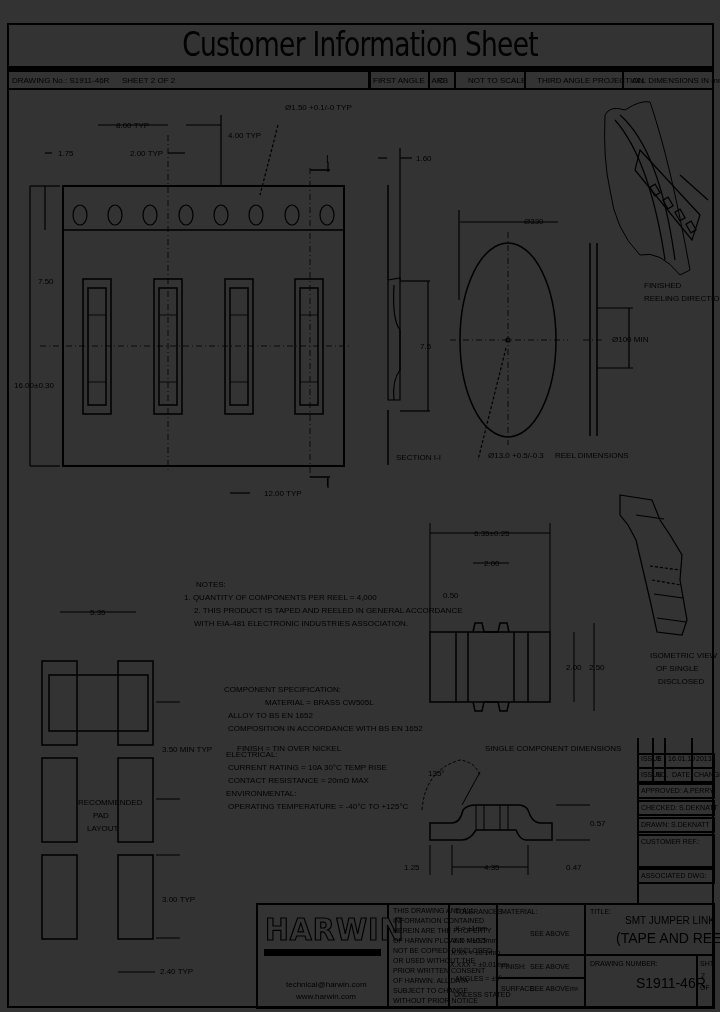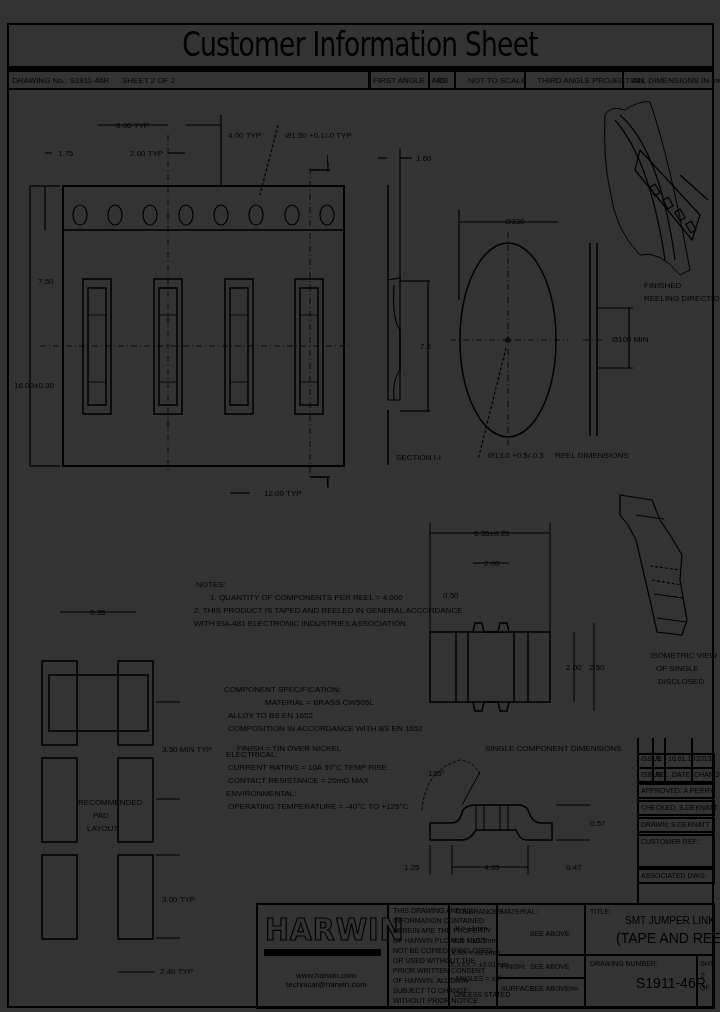--- a/index.html
+++ b/index.html
@@ -220,42 +220,42 @@
     <line x1="497" y1="955" x2="585" y2="955"></line>
     <line x1="497" y1="978" x2="585" y2="978"></line>
     <line x1="585" y1="955" x2="714" y2="955"></line>
     <line x1="697" y1="955" x2="697" y2="1008"></line>
     <rect x="265" y="950" width="115" height="5" fill="#000"></rect>
   </g>
 </svg>
 
 <div class="txt" style="left:116px;top:122px;">8.00 TYP</div>
 <div class="txt" style="left:228px;top:132px;">4.00 TYP</div>
-<div class="txt" style="left:285px;top:132px;">Ø1.50 +0.1/-0 TYP</div>
+<div class="txt" style="left:285px;top:104px;">Ø1.50 +0.1/-0 TYP</div>
 <div class="txt" style="left:58px;top:150px;">1.75</div>
 <div class="txt" style="left:130px;top:150px;">2.00 TYP</div>
 <div class="txt" style="left:38px;top:278px;">7.50</div>
 <div class="txt" style="left:14px;top:382px;">16.00±0.30</div>
 <div class="txt" style="left:264px;top:490px;">12.00 TYP</div>
 <div class="txt" style="left:326px;top:155px;font-size:10px;">I</div>
 <div class="txt" style="left:326px;top:478px;font-size:10px;">I</div>
 
 <div class="txt" style="left:416px;top:155px;">1.60</div>
 <div class="txt" style="left:420px;top:343px;">7.5</div>
 <div class="txt" style="left:396px;top:454px;">SECTION I-I</div>
 
-<div class="txt" style="left:505px;top:218px;">Ø330</div>
+<div class="txt" style="left:524px;top:218px;">Ø330</div>
 <div class="txt" style="left:488px;top:452px;">Ø13.0 +0.5/-0.3</div>
 <div class="txt" style="left:612px;top:336px;">Ø100 MIN</div>
 <div class="txt" style="left:555px;top:452px;">REEL DIMENSIONS</div>
 <div class="txt" style="left:644px;top:282px;">FINISHED</div>
 <div class="txt" style="left:644px;top:295px;">REELING DIRECTION</div>
 
 <div class="txt" style="left:196px;top:581px;">NOTES:</div>
-<div class="txt" style="left:210px;top:594px;text-align:center;">1. QUANTITY OF COMPONENTS PER REEL = 4,000</div>
+<div class="txt" style="left:184px;top:594px;text-align:center;">1. QUANTITY OF COMPONENTS PER REEL = 4,000</div>
 <div class="txt" style="left:194px;top:607px;">2. THIS PRODUCT IS TAPED AND REELED IN GENERAL ACCORDANCE</div>
 <div class="txt" style="left:194px;top:620px;">   WITH EIA-481 ELECTRONIC INDUSTRIES ASSOCIATION.</div>
 
 <div class="txt" style="left:224px;top:686px;">COMPONENT SPECIFICATION:</div>
 <div class="txt" style="left:226px;top:699px;margin-left:39px;">MATERIAL = BRASS CW505L</div>
 <div class="txt" style="left:228px;top:712px;">  ALLOY TO BS EN 1652</div>
 <div class="txt" style="left:228px;top:725px;">  COMPOSITION IN ACCORDANCE WITH BS EN 1652</div>
 <div class="txt" style="left:226px;top:745px;margin-left:11px;">FINISH = TIN OVER NICKEL</div>
 <div class="txt" style="left:226px;top:751px;">ELECTRICAL:</div>
 <div class="txt" style="left:228px;top:764px;">  CURRENT RATING = 10A 30°C TEMP RISE</div>
@@ -296,21 +296,21 @@
 <div class="txt small" style="left:656px;top:771px;">NO.</div>
 <div class="txt small" style="left:672px;top:771px;">DATE</div>
 <div class="txt small" style="left:694px;top:771px;">CHANGE</div>
 <div class="txt small" style="left:641px;top:787px;">APPROVED: A.PERRY</div>
 <div class="txt small" style="left:641px;top:804px;">CHECKED: S.DEKNATT</div>
 <div class="txt small" style="left:641px;top:821px;">DRAWN: S.DEKNATT</div>
 <div class="txt small" style="left:641px;top:838px;">CUSTOMER REF.:</div>
 <div class="txt small" style="left:641px;top:872px;">ASSOCIATED DWG:</div>
 
 <div class="abs" style="left:265px;top:912px;font-family:'DejaVu Sans',sans-serif;font-size:30px;font-weight:bold;color:#333;-webkit-text-stroke:1.2px #000;letter-spacing:1px;transform:scaleX(0.95);transform-origin:left top;">HARWIN</div>
-<div class="txt" style="left:296px;top:972px;">www.harwin.com</div>
+<div class="txt" style="left:296px;top:993px;">www.harwin.com</div>
 <div class="txt" style="left:286px;top:981px;">technical@harwin.com</div>
 
 <div>
   <div class="txt small" style="left:393px;top:907px;">THIS DRAWING AND ALL</div>
   <div class="txt small" style="left:393px;top:917px;">INFORMATION CONTAINED</div>
   <div class="txt small" style="left:393px;top:927px;">HEREIN ARE THE PROPERTY</div>
   <div class="txt small" style="left:393px;top:937px;">OF HARWIN PLC AND MUST</div>
   <div class="txt small" style="left:393px;top:947px;">NOT BE COPIED, DISCLOSED</div>
   <div class="txt small" style="left:393px;top:957px;">OR USED WITHOUT THE</div>
   <div class="txt small" style="left:393px;top:967px;">PRIOR WRITTEN CONSENT</div>

